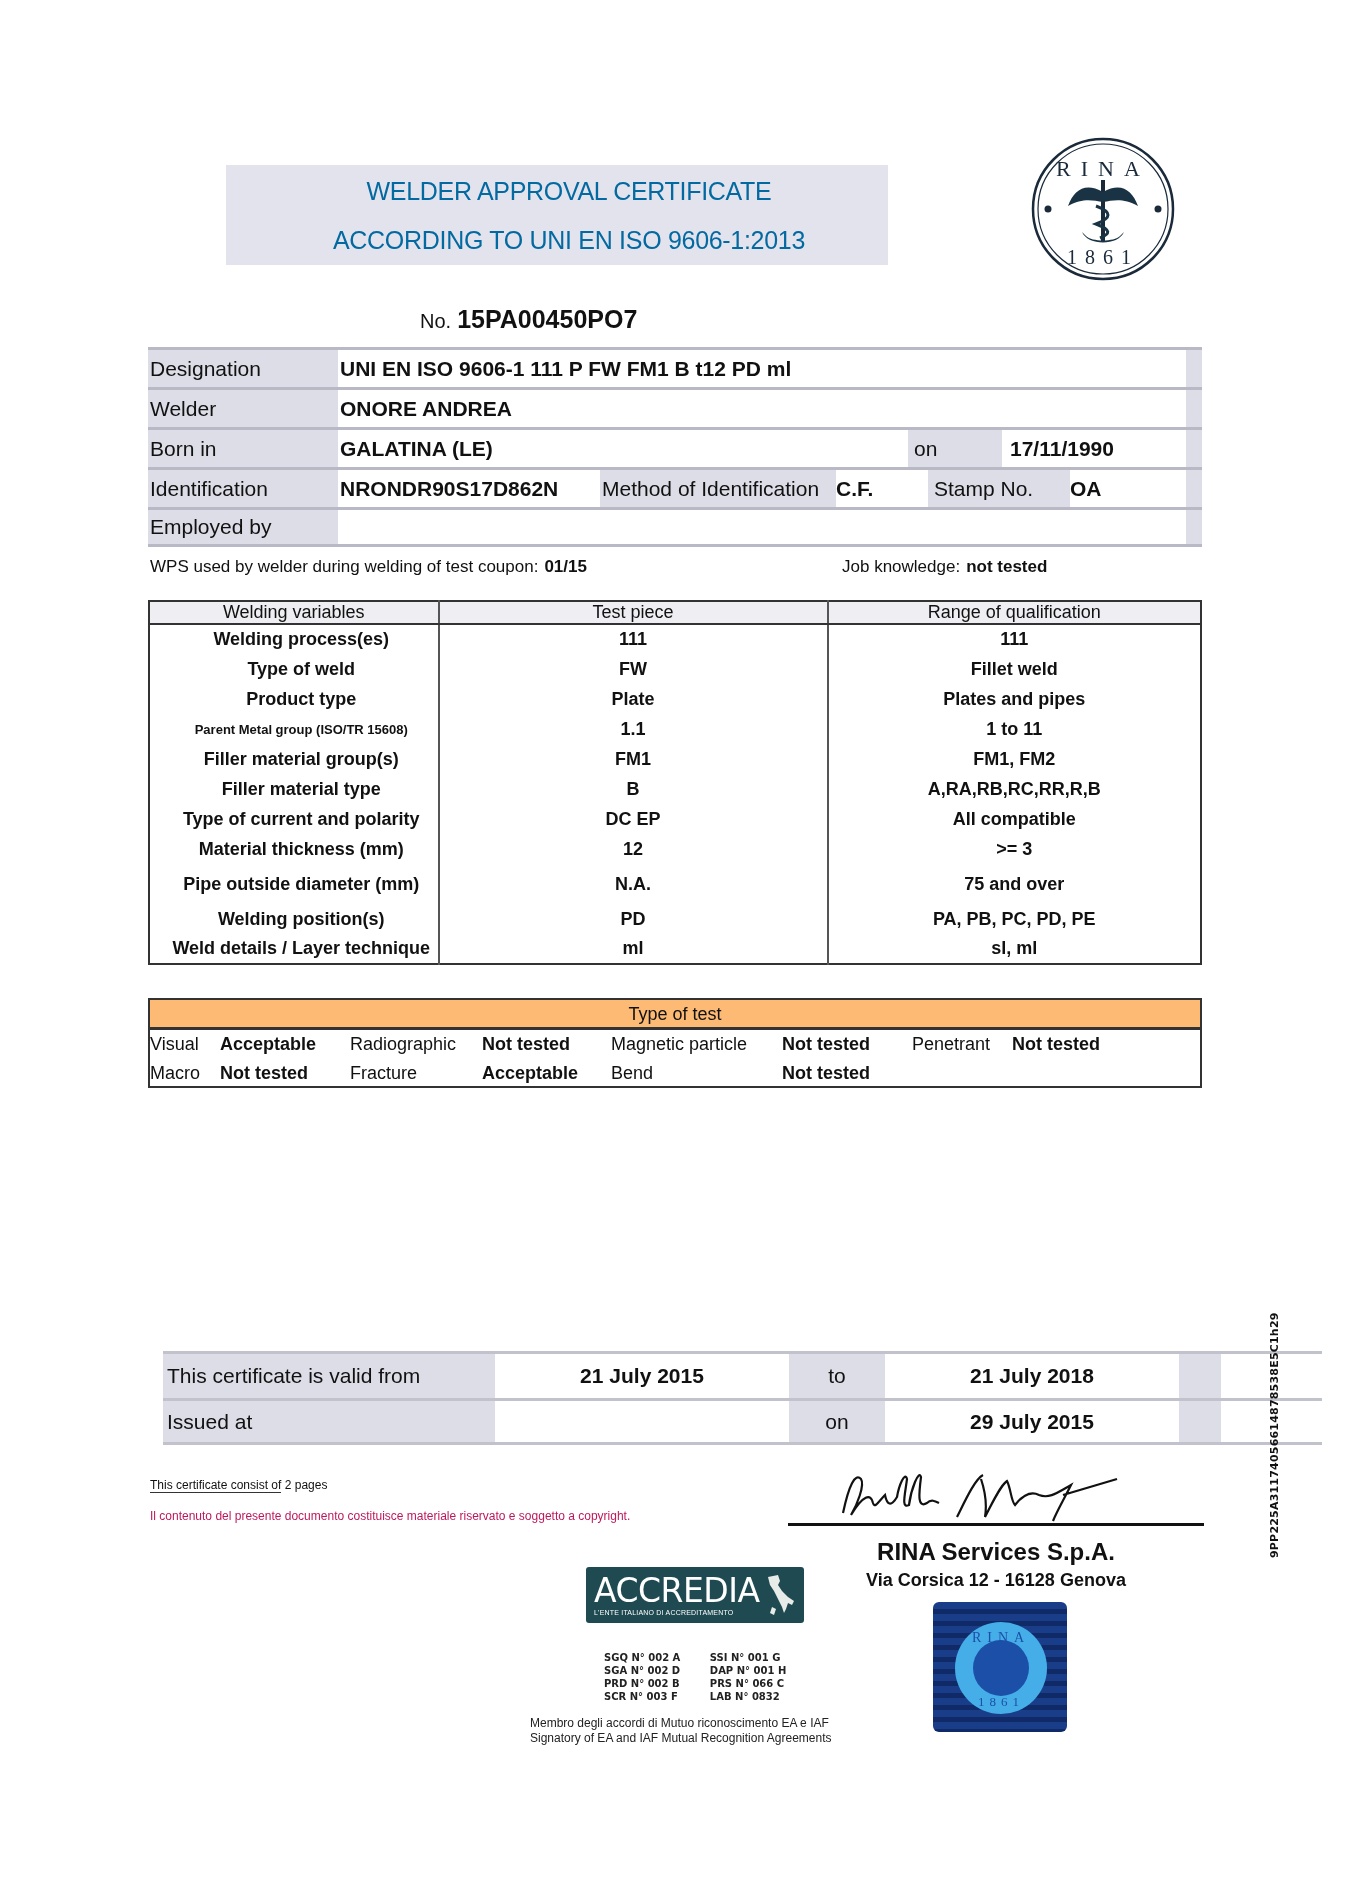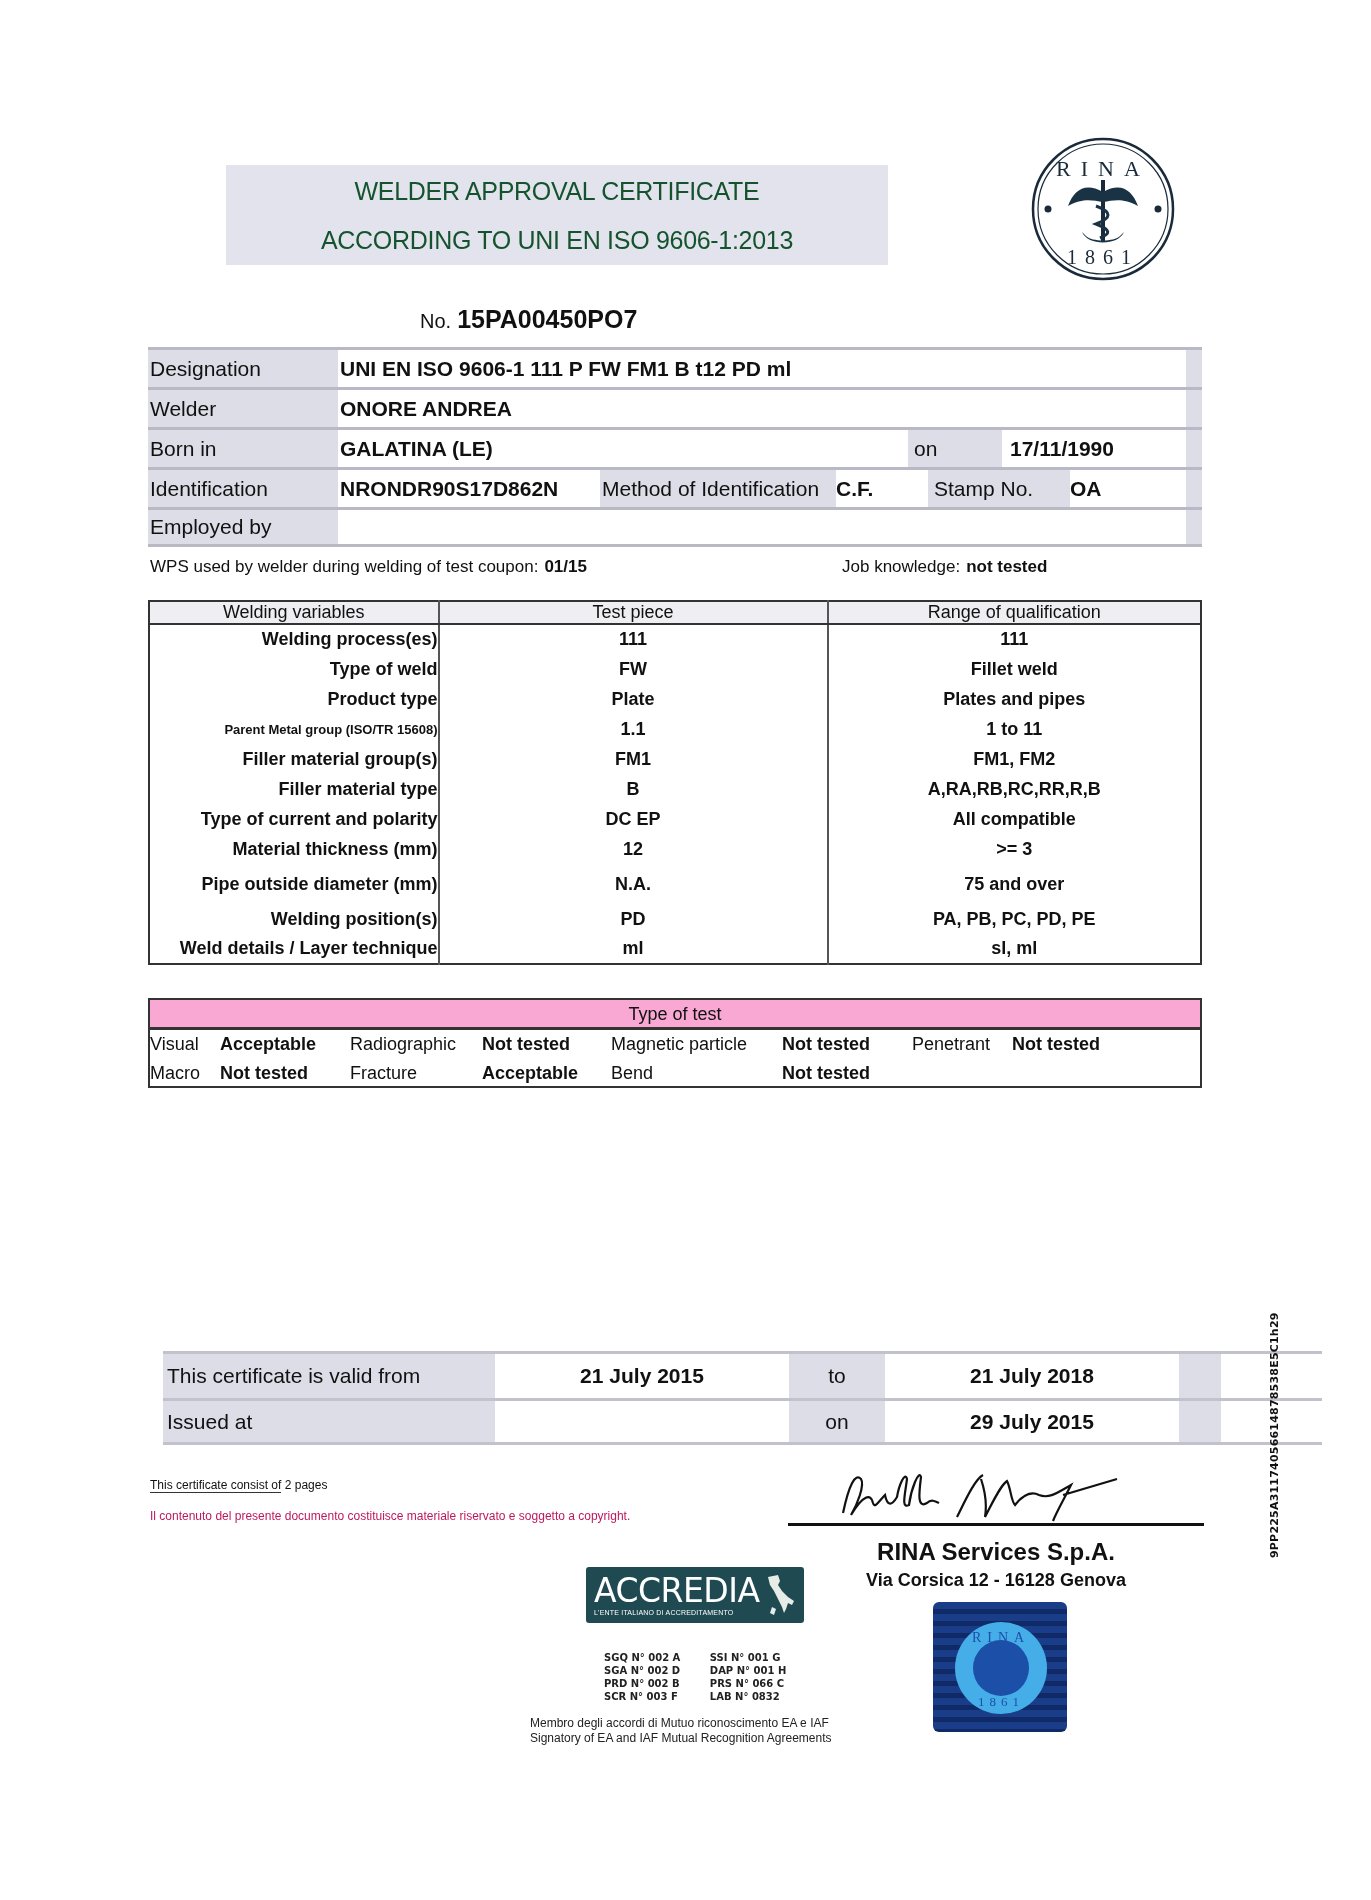--- a/index.html
+++ b/index.html
@@ -3,21 +3,21 @@
 <meta charset="utf-8">
 <style>
   * { box-sizing: border-box; margin: 0; padding: 0; }
   html, body { width: 1371px; height: 1900px; background: #ffffff; }
   body { position: relative; font-family: "Liberation Sans", sans-serif; color: #111; overflow: hidden; }
 
   .abs { position: absolute; }
 
   
   .title-box { left: 226px; top: 165px; width: 662px; height: 100px; background: #e2e3ec; }
-  .title-line { position: absolute; left: 0; width: 100%; text-align: center; font-size: 25px; color: #14532d; letter-spacing: -0.3px; }
+  .title-line { position: absolute; left: 12px; width: 100%; text-align: center; font-size: 25px; color: #0369a1; letter-spacing: -0.3px; }
   .title-line.l1 { top: 12px; }
   .title-line.l2 { top: 61px; }
 
   
   .logo { left: 1030px; top: 136px; width: 146px; height: 146px; }
 
   
   .cert-no { left: 420px; top: 305px; }
   .cert-no .lbl { font-size: 20px; }
   .cert-no .val { font-size: 25px; font-weight: bold; margin-left: 6px; }
@@ -33,31 +33,31 @@
 
   .wps-line { left: 150px; top: 557px; font-size: 17px; }
   .wps-line b { margin-left: 6px; }
   .job-line { left: 842px; top: 557px; font-size: 17px; }
   .job-line b { margin-left: 6px; }
 
   
   .vars { left: 148px; top: 600px; width: 1054px; border: 2px solid #333; border-collapse: collapse; }
   .vars th { font-weight: normal; font-size: 18px; height: 14px; border-bottom: 2px solid #333; background: #eeeef3; }
   .vars td { font-size: 18px; font-weight: bold; height: 30px; padding: 0; }
-  .vars td.lbl { padding-left: 15px; text-align: right; }
+  .vars td.lbl { padding-left: 15px; text-align: center; }
   .vars td.lbl.small { font-size: 13px; }
   .vars td.c { text-align: center; }
   .vars tr.tall td { height: 40px; }
   .vars .col1 { width: 290px; border-right: 2px solid #555; }
   .vars .col2 { width: 390px; border-right: 2px solid #555; }
   .vars .col3 { width: 374px; }
 
   
   .tests { left: 148px; top: 998px; width: 1054px; height: 90px; border: 2px solid #333; }
-  .tests .hdr { height: 30px; border-bottom: 3px solid #333; background: #f9a8d4; text-align: center; font-size: 18px; line-height: 28px; }
+  .tests .hdr { height: 30px; border-bottom: 3px solid #333; background: #fdba74; text-align: center; font-size: 18px; line-height: 28px; }
   .tests .row { position: relative; height: 29px; font-size: 18px; }
   .tests .row span { position: absolute; top: 4px; }
   .tests .row span.b { font-weight: bold; }
 
   
   .validity { left: 163px; top: 1351px; width: 1159px; height: 94px; }
   .vrow { position: relative; height: 47px; border-top: 3px solid #c1c2cc; }
   .vrow:last-child { border-bottom: 3px solid #c1c2cc; }
   .vcell { position: absolute; top: 0; height: 100%; display: flex; align-items: center; font-size: 21px; }
   .vcell.shade { background: #dcdde6; }

